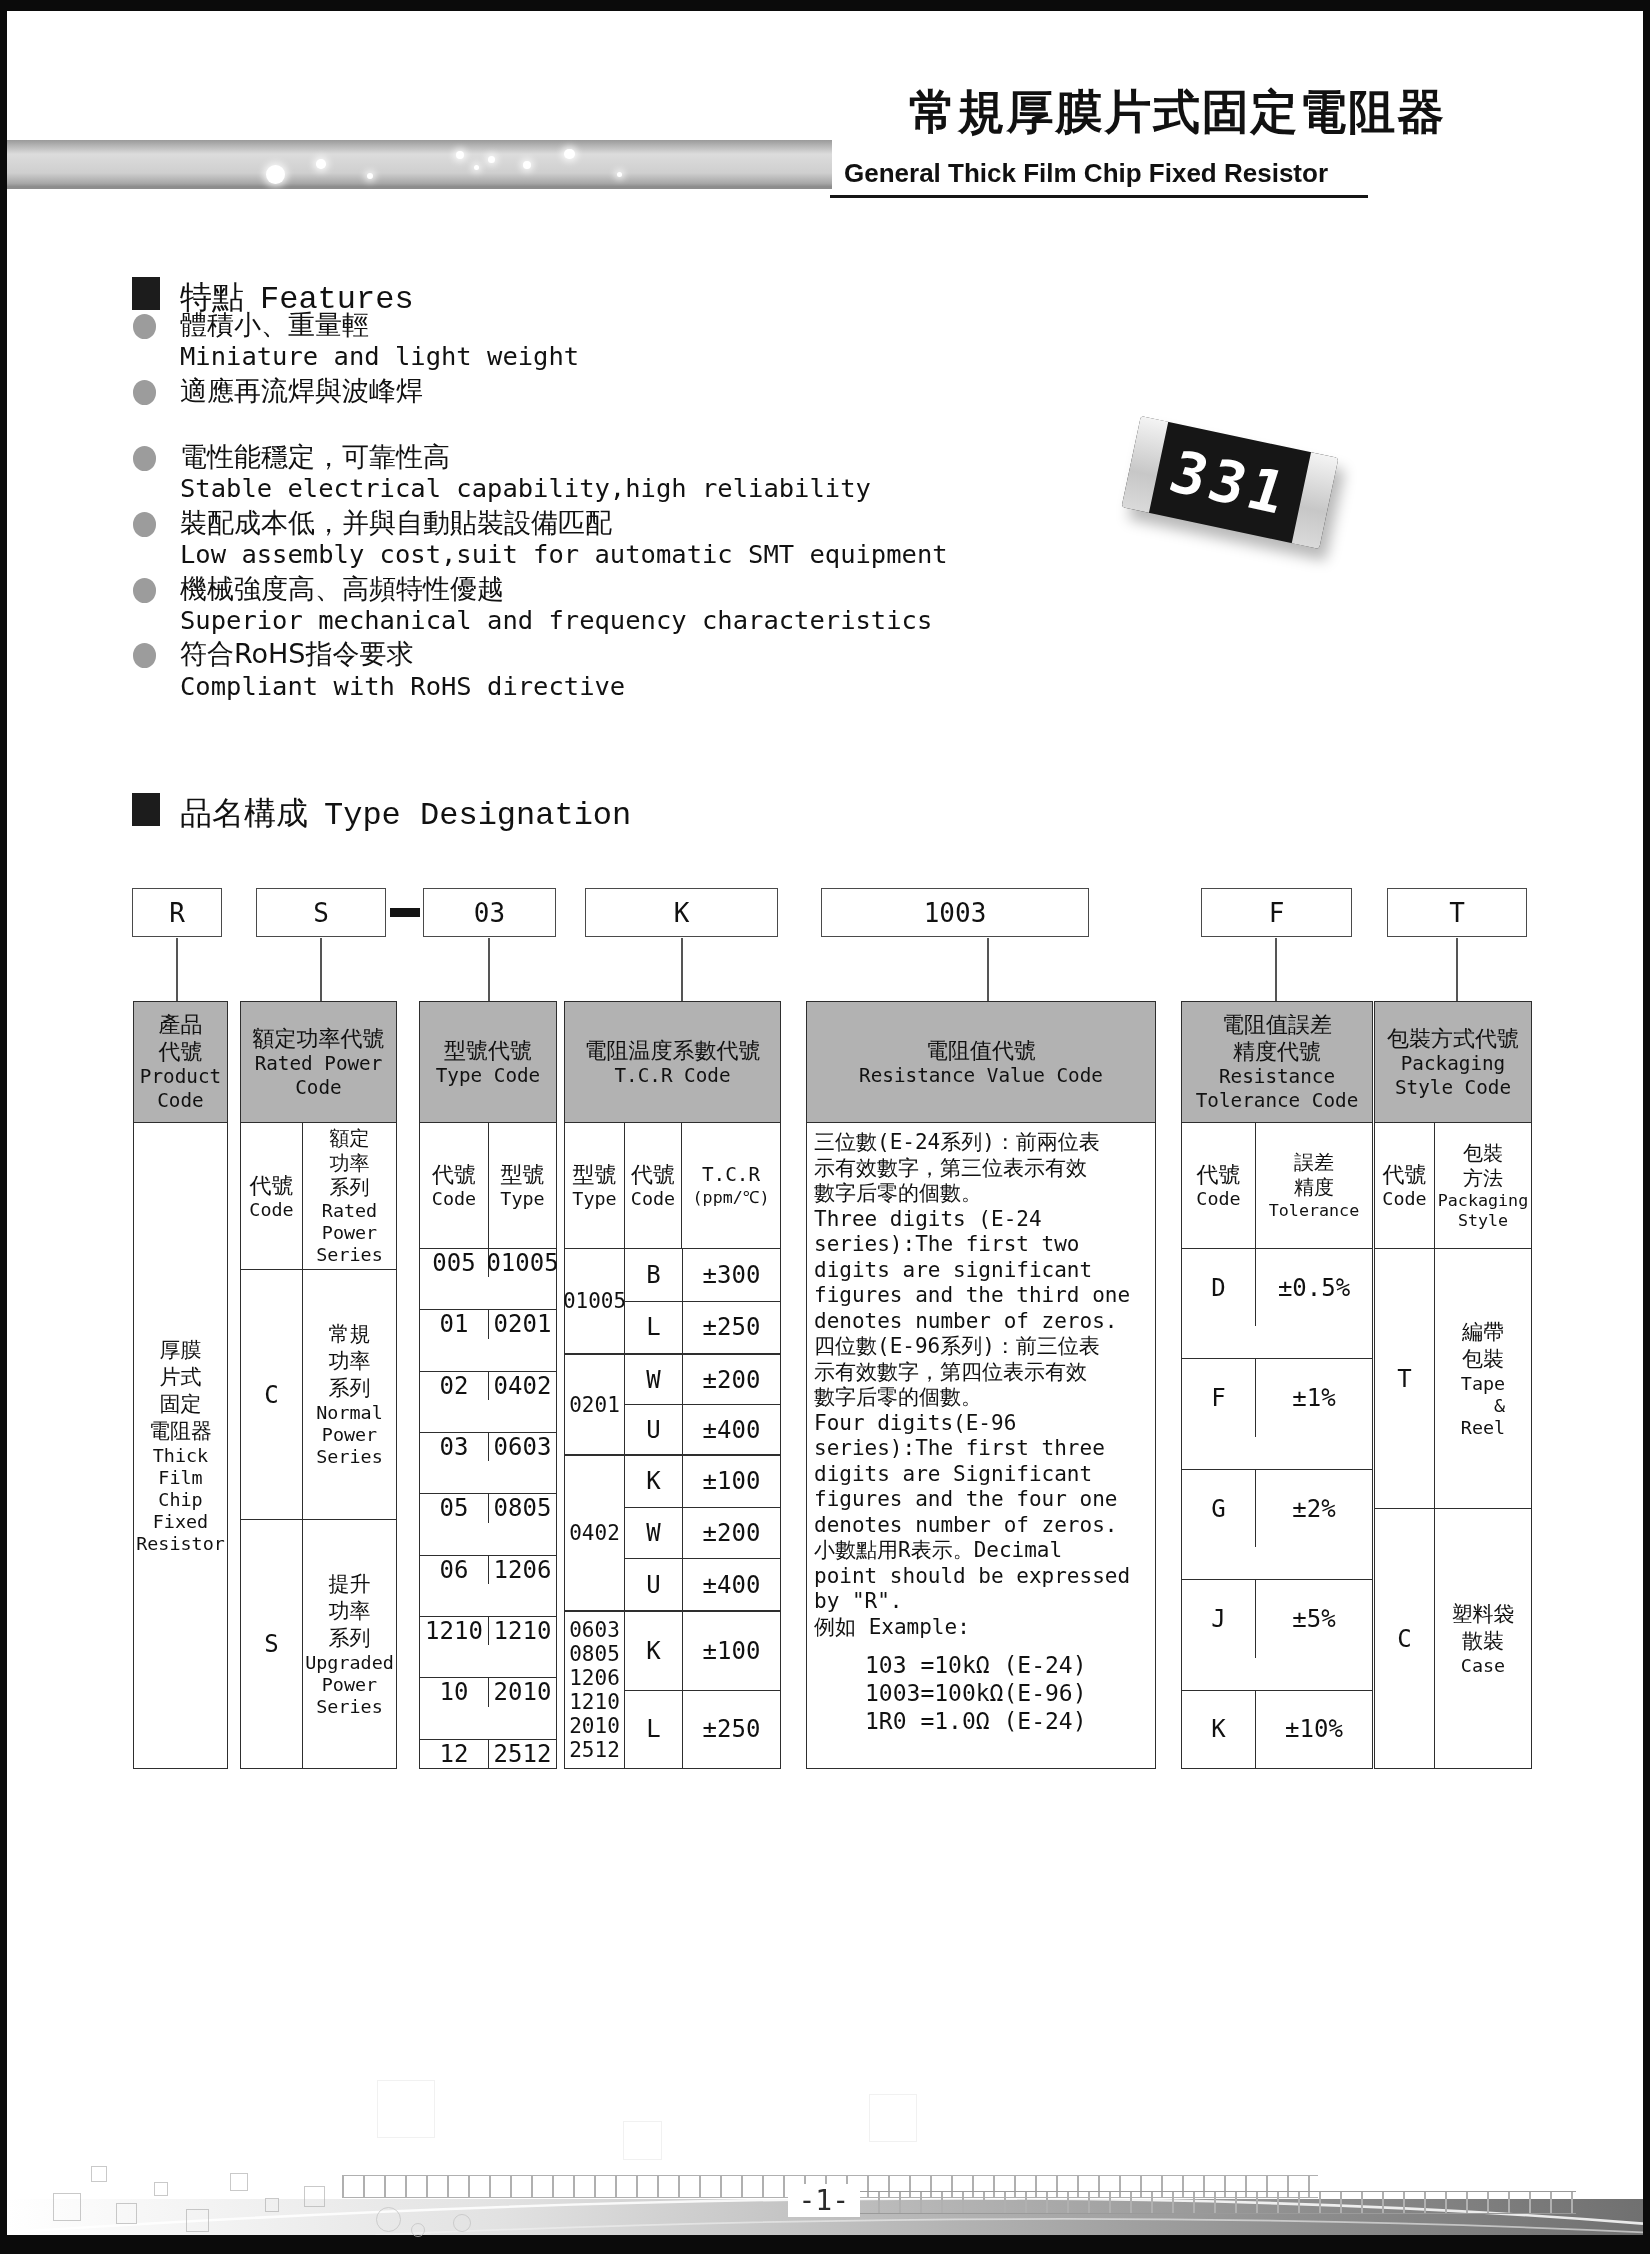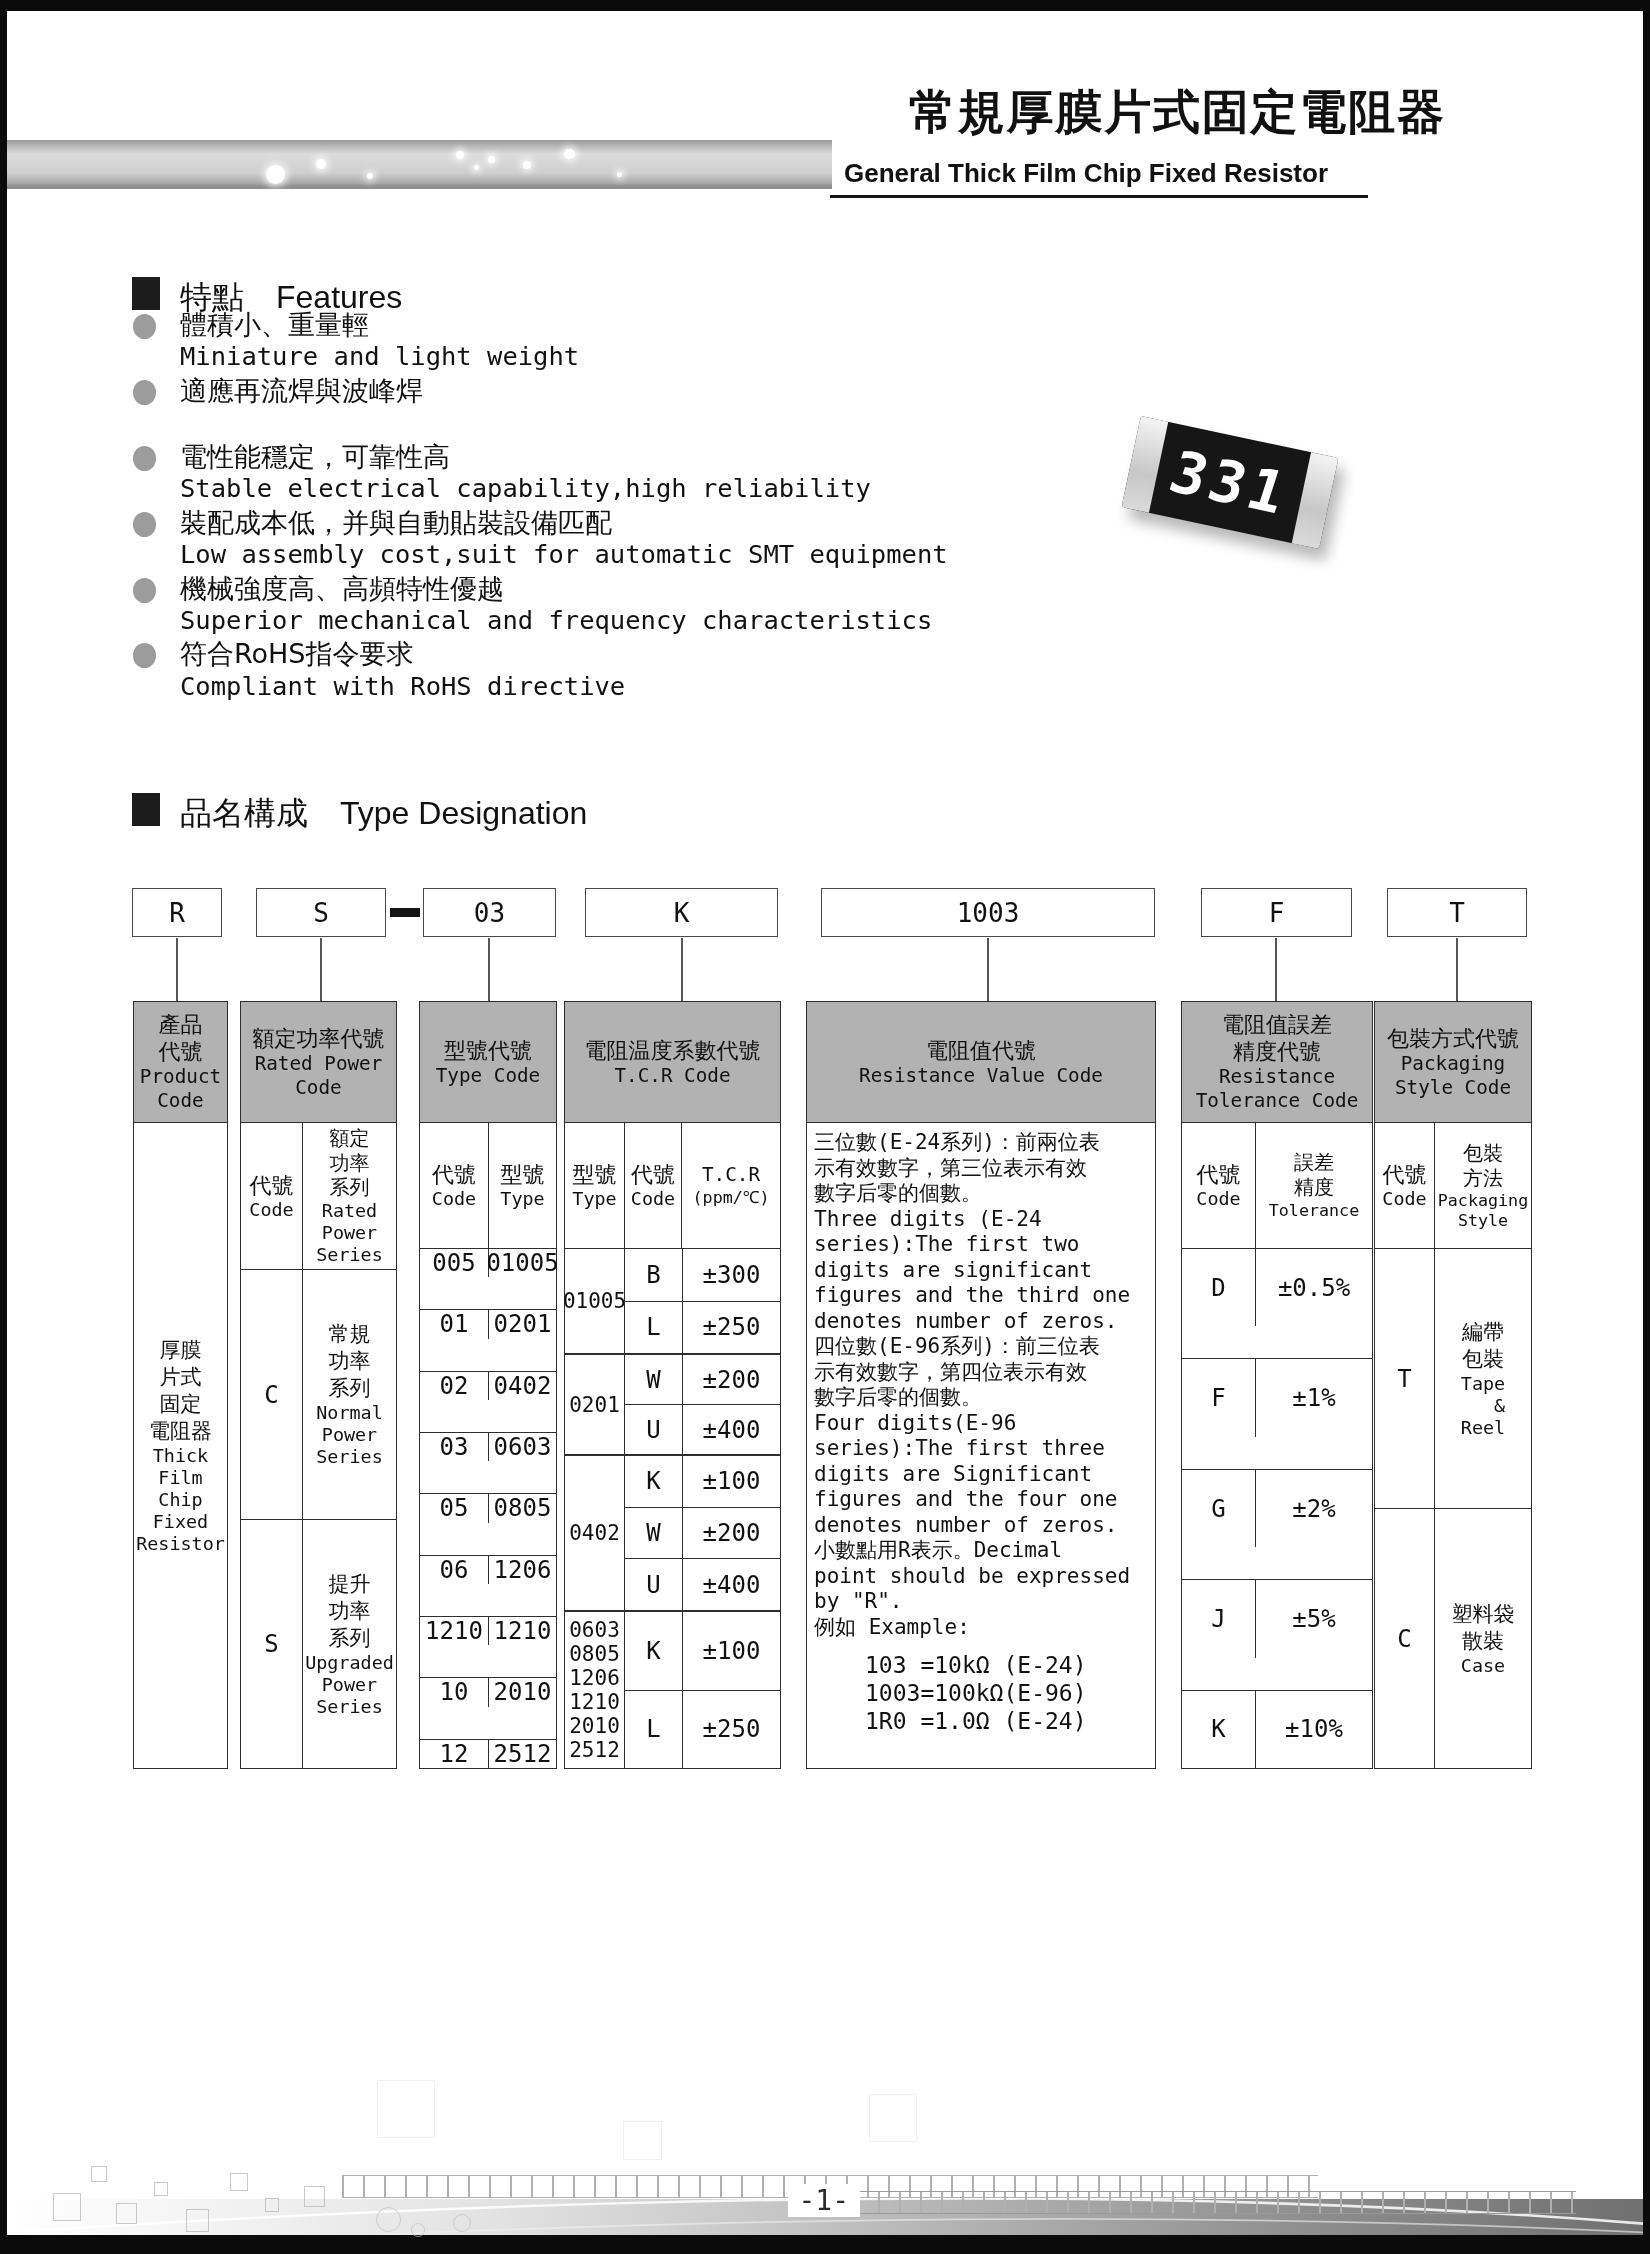--- a/index.html
+++ b/index.html
@@ -18,21 +18,21 @@
     border-bottom:2.6px solid #8d8d8d;}
   .sparkle{position:absolute;background:#fff;border-radius:50%;box-shadow:0 0 7px 2.6px rgba(255,255,255,.8);}
   .title-zh{position:absolute;left:865px;top:81px;font-size:47px;font-weight:bold;letter-spacing:1.8px;white-space:nowrap;margin-left:44px;}
   .title-en{position:absolute;left:844px;top:158px;width:527px;font-size:26px;font-weight:bold;
             font-family:"Liberation Sans","DejaVu Sans",sans-serif;white-space:nowrap;}
   .title-rule{position:absolute;left:830px;top:195px;width:538px;height:2.6px;background:#151515;}
 
   
   .sec-square{position:absolute;width:28px;height:33px;background:#1c1c1c;}
   .sec-title{position:absolute;font-size:32px;white-space:nowrap;}
-  .sec-title .en{font-family:Liberation Sans, sans-serif;margin-left:32px;}
+  .sec-title .en{font-family:Liberation Mono, monospace;margin-left:16px;}
 
   
   .bullet{position:absolute;width:23px;height:24.6px;border-radius:50%;background:#9c9c9c;}
   .feat-zh{position:absolute;left:180px;font-size:27px;white-space:nowrap;}
   .feat-en{position:absolute;left:180px;font-size:25.5px;white-space:nowrap;
            font-family:"DejaVu Sans Mono","Liberation Mono",monospace;}
 
   
   .chip-wrap{position:absolute;left:1115px;top:399px;width:237px;height:189px;}
   .chip{position:absolute;left:14px;top:37px;width:202px;height:93px;background:#161616;
@@ -167,21 +167,21 @@
   <div class="sec-square" style="left:132px;top:793px;"></div>
   <div class="sec-title" style="left:180px;top:792px;">
     <span class="zh">品名構成</span><span class="en">Type Designation</span>
   </div>
 
   <div class="code-box" style="left:132px;width:90px;">R</div>
   <div class="code-box" style="left:256px;width:130px;">S</div>
   <div class="code-dash"></div>
   <div class="code-box" style="left:423px;width:133px;">03</div>
   <div class="code-box" style="left:585px;width:193px;">K</div>
-  <div class="code-box" style="left:821px;width:334px;">1003</div>
+  <div class="code-box" style="left:821px;width:268px;">1003</div>
   <div class="code-box" style="left:1201px;width:151px;">F</div>
   <div class="code-box" style="left:1387px;width:140px;">T</div>
 
   <div class="conn" style="left:176px;"></div>
   <div class="conn" style="left:320px;"></div>
   <div class="conn" style="left:488px;"></div>
   <div class="conn" style="left:681px;"></div>
   <div class="conn" style="left:987px;"></div>
   <div class="conn" style="left:1275px;"></div>
   <div class="conn" style="left:1456px;"></div>

